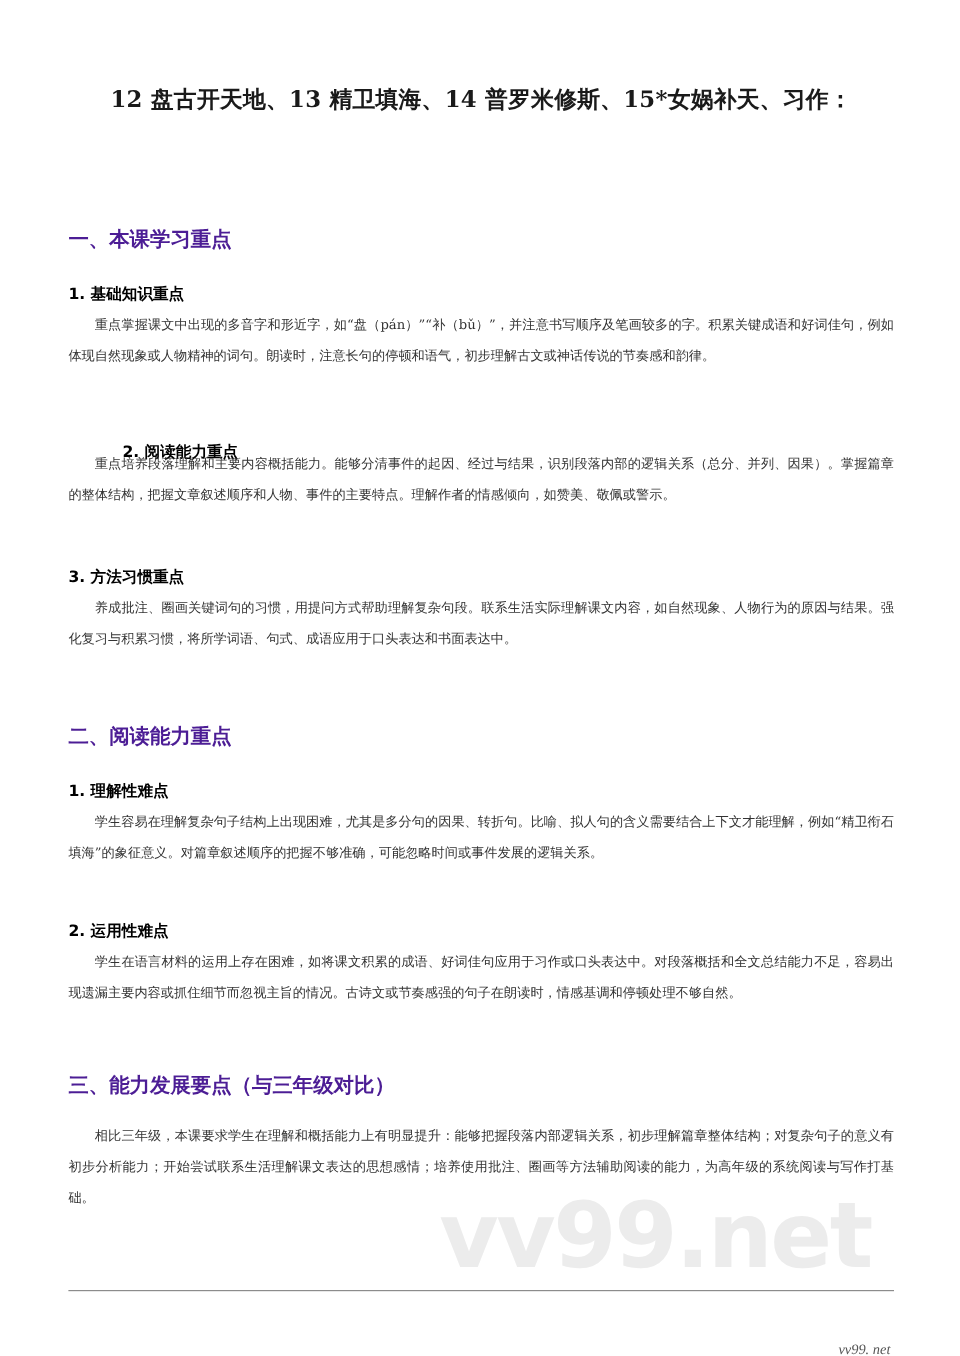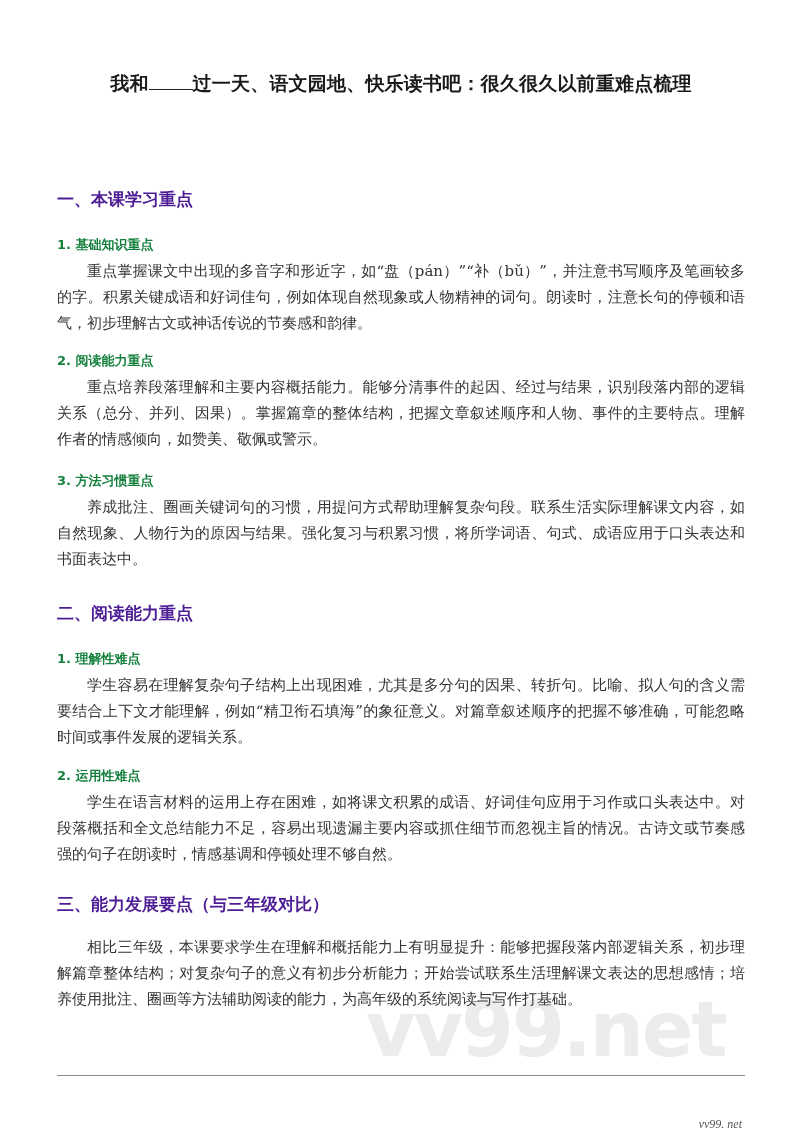--- a/index.html
+++ b/index.html
@@ -3,45 +3,45 @@
 <meta charset="utf-8">
 <style>
   html, body { margin:0; padding:0; background:#ffffff; }
   body { width:800px; height:1130px; position:relative; overflow:hidden;
     font-family:"DejaVu Serif", "Liberation Serif", serif; color:#2a2a2a; }
   .page { position:absolute; left:57px; top:0; width:688px; }
   .title { position:absolute; left:0; top:66px; width:688px; text-align:center;
     font-size:19px; line-height:34px; font-weight:bold; color:#1a1a1a; letter-spacing:0.2px; }
   .title .blank { display:inline-block; width:44px; border-bottom:1.5px solid #222; height:18px; vertical-align:baseline; }
   .h1 { position:absolute; left:0; font-size:17px; font-weight:bold; font-family:"DejaVu Sans","Liberation Sans",sans-serif; color:#4c1d95; }
-  .h2 { position:absolute; left:0; font-size:13px; font-weight:bold; font-family:"DejaVu Sans","Liberation Sans",sans-serif; color:#15803d; }
-  .p { position:absolute; left:0; width:688px; font-size:15px; line-height:26px; text-indent:2em; color:#333; text-align:justify; }
+  .h2 { position:absolute; left:0; font-size:13px; font-weight:bold; font-family:"DejaVu Sans","Liberation Sans",sans-serif; color:#000000; }
+  .p { position:absolute; left:0; width:688px; font-size:11px; line-height:26px; text-indent:2em; color:#333; text-align:justify; }
   .watermark { position:absolute; left:366px; top:985px; font-family:"DejaVu Sans","Liberation Sans",sans-serif;
     font-weight:bold; font-size:76px; color:#ececec; letter-spacing:-2px; z-index:0; }
   .content { position:relative; z-index:1; }
   .rule { position:absolute; left:57px; top:1075px; width:688px; height:0; border-top:1.5px solid #8c8c8c; }
   .footer { position:absolute; right:58px; top:1083px; font-size:12px; font-style:italic; color:#555;
     font-family:"Liberation Serif","DejaVu Serif",serif;margin-top:34px; }
 </style>
 </head>
 <body>
 
 <div class="watermark">vv99.net</div>
 
 <div class="page content">
   <div class="title">
-    <div><span>我和</span><span class="blank"></span><span>过一天、语文园地、快乐读书吧：很久很久以前重难点梳理</span></div>
+    <div>12 盘古开天地、13 精卫填海、14 普罗米修斯、15*女娲补天、习作：</div>
   </div>
 
   <div class="h1" style="top:188px;">一、本课学习重点</div>
 
   <div class="h2" style="top:236px;">1. 基础知识重点</div>
   <div class="p" style="top:258px;">重点掌握课文中出现的多音字和形近字，如“盘（pán）”“补（bǔ）”，并注意书写顺序及笔画较多的字。积累关键成语和好词佳句，例如体现自然现象或人物精神的词句。朗读时，注意长句的停顿和语气，初步理解古文或神话传说的节奏感和韵律。</div>
 
-  <div class="h2" style="top:352px;">2. 阅读能力重点</div>
+  <div class="h2" style="top:368px;margin-left:45px;">2. 阅读能力重点</div>
   <div class="p" style="top:374px;">重点培养段落理解和主要内容概括能力。能够分清事件的起因、经过与结果，识别段落内部的逻辑关系（总分、并列、因果）。掌握篇章的整体结构，把握文章叙述顺序和人物、事件的主要特点。理解作者的情感倾向，如赞美、敬佩或警示。</div>
 
   <div class="h2" style="top:472px;">3. 方法习惯重点</div>
   <div class="p" style="top:494px;">养成批注、圈画关键词句的习惯，用提问方式帮助理解复杂句段。联系生活实际理解课文内容，如自然现象、人物行为的原因与结果。强化复习与积累习惯，将所学词语、句式、成语应用于口头表达和书面表达中。</div>
 
   <div class="h1" style="top:602px;">二、阅读能力重点</div>
 
   <div class="h2" style="top:650px;">1. 理解性难点</div>
   <div class="p" style="top:672px;">学生容易在理解复杂句子结构上出现困难，尤其是多分句的因果、转折句。比喻、拟人句的含义需要结合上下文才能理解，例如“精卫衔石填海”的象征意义。对篇章叙述顺序的把握不够准确，可能忽略时间或事件发展的逻辑关系。</div>
 

